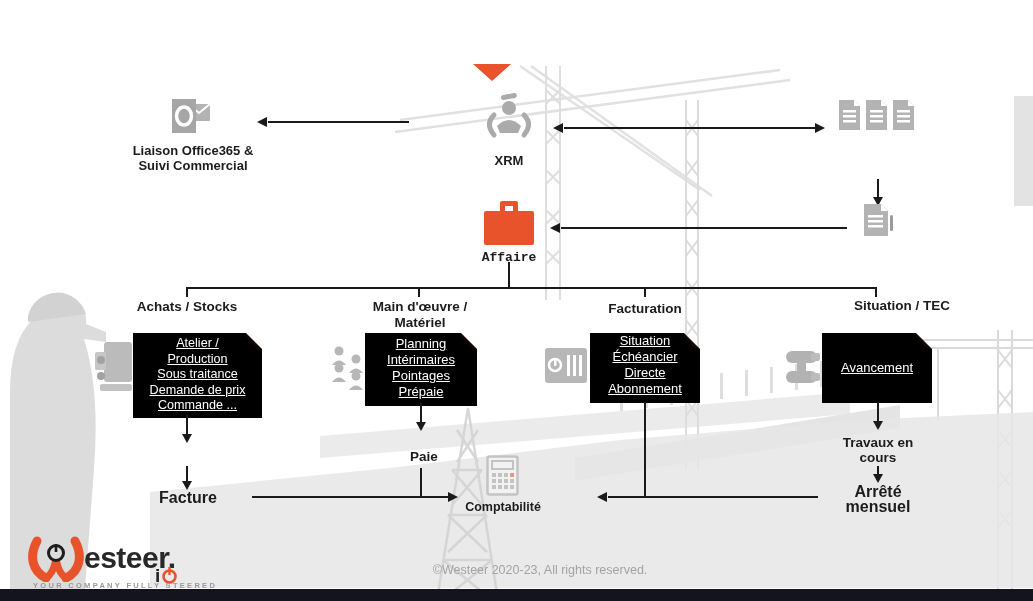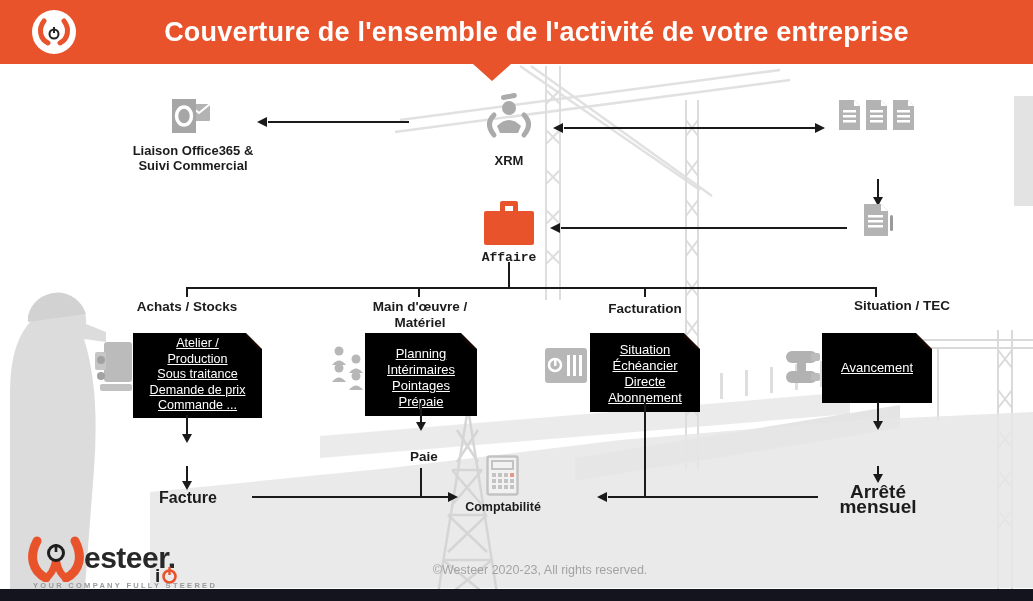--- a/index.html
+++ b/index.html
@@ -98,32 +98,20 @@
       <path d="M452 470 H482 M448 515 H487 M443 560 H492"></path>
     </g>
     <g fill="#dcdcdc">
       <path d="M34 318 a26 26 0 0 1 52 6 l20 8 v10 l-22 -3 q16 50 10 130 l-10 132 H10 V392 q0 -52 24 -74 z"></path>
       <path d="M28 316 a30 30 0 0 1 58 -2 l-58 8 z" fill="#d2d2d2"></path>
     </g>
   </svg>
 
   <div class="layer">
 
-    <div class="header">
-      <span class="logo-circle">
-        <svg width="44" height="44" viewBox="0 0 44 44">
-          <circle cx="22" cy="22" r="22" fill="#fff"></circle>
-          <path d="M12 11 C 6 19, 8 29, 16 33" stroke="#E8532C" stroke-width="5" fill="none" stroke-linecap="round"></path>
-          <path d="M32 11 C 38 19, 36 29, 28 33" stroke="#E8532C" stroke-width="5" fill="none" stroke-linecap="round"></path>
-          <circle cx="22" cy="24" r="4.5" fill="none" stroke="#222" stroke-width="2"></circle>
-          <rect x="21" y="17" width="2" height="6" fill="#222"></rect>
-        </svg>
-      </span>
-      <div class="title">Couverture de l'ensemble de l'activité de votre entreprise</div>
-    </div>
     <div class="header-pointer"></div>
 
     <span class="icon" style="left:168px;top:96px;">
       <svg width="46" height="44" viewBox="0 0 46 44">
         <rect x="20" y="8" width="22" height="17" rx="1" fill="#b3b3b3"></rect>
         <path d="M20 8 l11 9 l11 -9" fill="none" stroke="#fff" stroke-width="2"></path>
         <rect x="4" y="3" width="24" height="34" fill="#a6a6a6"></rect>
         <ellipse cx="16" cy="20" rx="7.5" ry="9" fill="none" stroke="#fff" stroke-width="3.5"></ellipse>
       </svg>
     </span>
@@ -268,27 +256,27 @@
       </svg>
     </span>
 
     <div class="note n1" style="left:133px;top:333px;width:129px;height:82px;padding-top:3px;">
       <div class="bl">Atelier /</div>
       <div class="bl">Production</div>
       <div class="bl">Sous traitance</div>
       <div class="bl">Demande de prix</div>
       <div class="bl">Commande ...</div>
     </div>
-    <div class="note" style="left:365px;top:333px;width:112px;height:70px;padding-top:13px;">
+    <div class="note" style="left:365px;top:333px;width:112px;height:70px;padding-top:3px;">
       <div class="bl">Planning</div>
       <div class="bl">Intérimaires</div>
       <div class="bl">Pointages</div>
       <div class="bl">Prépaie</div>
     </div>
-    <div class="note" style="left:590px;top:333px;width:110px;height:70px;padding-top:9px;">
+    <div class="note" style="left:590px;top:333px;width:110px;height:70px;padding-top:0;">
       <div class="bl">Situation</div>
       <div class="bl">Échéancier</div>
       <div class="bl">Directe</div>
       <div class="bl">Abonnement</div>
     </div>
     <div class="note center1" style="left:822px;top:333px;width:110px;height:70px;">
       <div class="bl">Avancement</div>
     </div>
 
     <div class="line" style="left:186px;top:415px;width:2px;height:21px;"></div>
@@ -325,23 +313,27 @@
       </svg>
     </span>
     <div class="lbl" style="left:433px;top:500px;width:140px;font-size:12.5px;">Comptabilité</div>
 
     <div class="line" style="left:644px;top:402px;width:2px;height:96px;"></div>
     <div class="line" style="left:608px;top:496px;width:210px;height:2px;"></div>
     <div class="ah ah-l" style="left:597px;top:492px;"></div>
 
     <div class="line" style="left:877px;top:402px;width:2px;height:21px;"></div>
     <div class="ah ah-d" style="left:873px;top:421px;"></div>
+    <div class="lbl" style="left:818px;top:435px;width:120px;font-size:13.5px;line-height:15px;">
+      <div>Travaux en</div>
+      <div>cours</div>
+    </div>
     <div class="line" style="left:877px;top:466px;width:2px;height:10px;"></div>
     <div class="ah ah-d" style="left:873px;top:474px;"></div>
-    <div class="lbl" style="left:823px;top:484px;width:110px;font-size:19px;line-height:15px;">
+    <div class="lbl" style="left:823px;top:484px;width:110px;font-size:16px;line-height:15px;">
       <div>Arrêté</div>
       <div>mensuel</div>
     </div>
 
     <span class="icon" style="left:27px;top:536px;">
       <svg width="58" height="46" viewBox="0 0 58 46">
         <path d="M10 5 C 2 20, 5 35, 19 42" stroke="#E8532C" stroke-width="9" fill="none" stroke-linecap="round"></path>
         <path d="M48 5 C 56 20, 53 35, 39 42" stroke="#E8532C" stroke-width="9" fill="none" stroke-linecap="round"></path>
         <path d="M19 42 C 25 38, 27 32, 28 27" stroke="#E8532C" stroke-width="7" fill="none" stroke-linecap="round"></path>
         <path d="M39 42 C 33 38, 31 32, 30 27" stroke="#E8532C" stroke-width="7" fill="none" stroke-linecap="round"></path>

